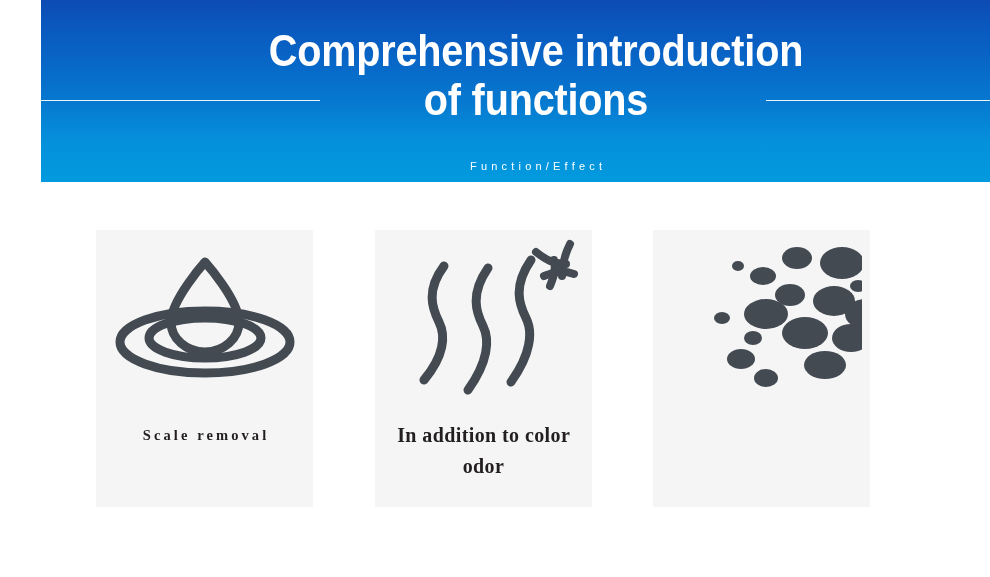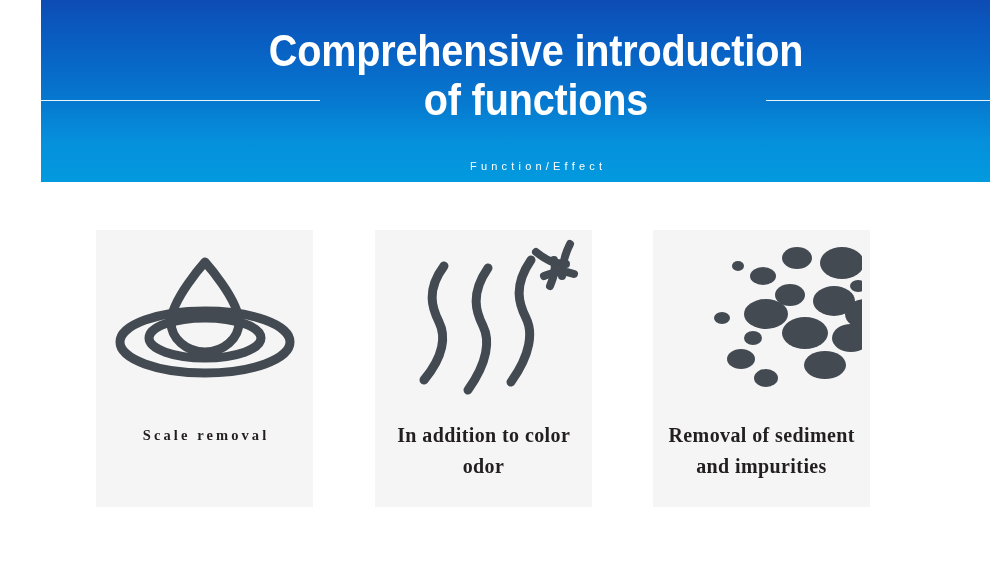--- a/index.html
+++ b/index.html
@@ -190,16 +190,15 @@
           <ellipse cx="60" cy="88" rx="8" ry="6"></ellipse>
           <ellipse cx="143" cy="103" rx="23" ry="16"></ellipse>
           <ellipse cx="189" cy="108" rx="19" ry="14"></ellipse>
           <ellipse cx="91" cy="108" rx="9" ry="7"></ellipse>
           <ellipse cx="79" cy="129" rx="14" ry="10"></ellipse>
           <ellipse cx="163" cy="135" rx="21" ry="14"></ellipse>
           <ellipse cx="104" cy="148" rx="12" ry="9"></ellipse>
         </g>
       </svg>
     </div>
-    <div class="card-label">Removal of sediment and impurities</div>
   </div>
 
 </div>
 
 </body></html>

